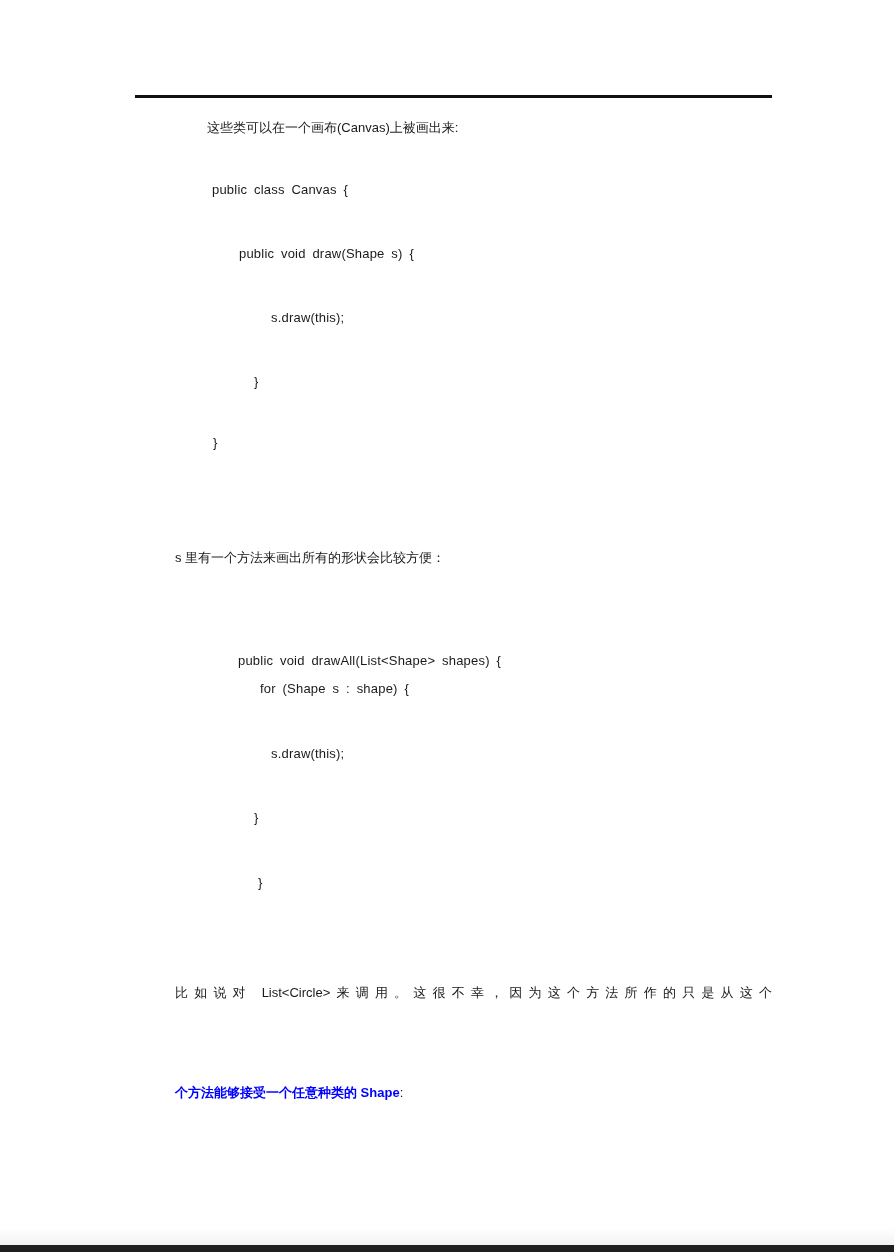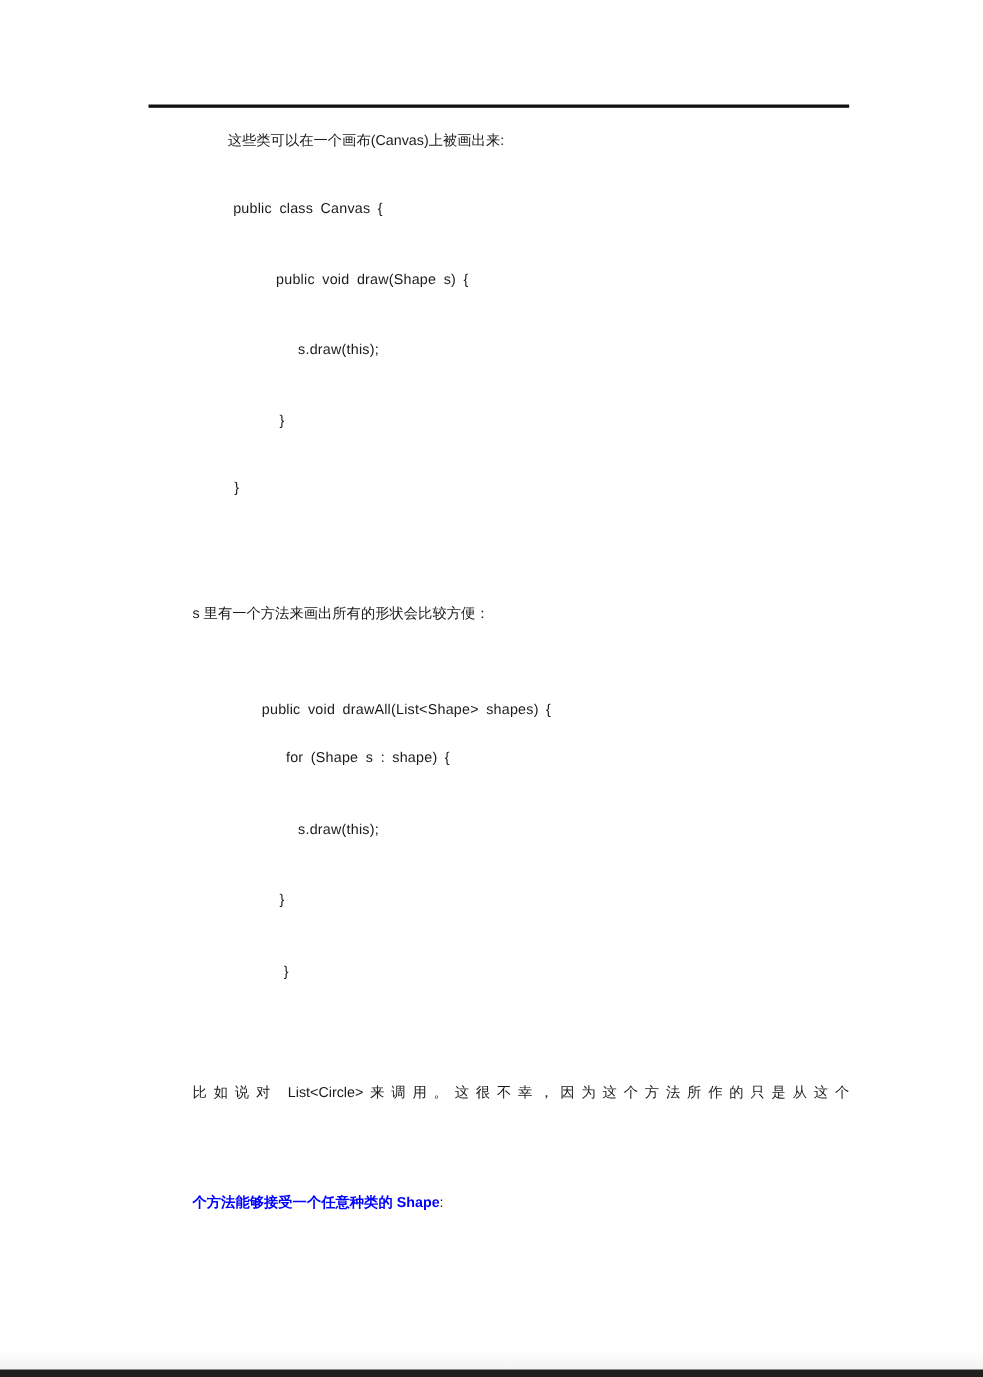--- a/index.html
+++ b/index.html
@@ -73,28 +73,28 @@
 </head>
 <body>
 
 <div class="page">
 
   <div class="top-rule"></div>
 
   <div class="line" style="left:207px; top:116px;">这些类可以在一个画布(Canvas)上被画出来:</div>
 
   <div class="line code" style="left:212px; top:178px;">public class Canvas {</div>
-  <div class="line code" style="left:239px; top:242px;margin-left:12px;">public void draw(Shape s) {</div>
+  <div class="line code" style="left:239px; top:242px;">public void draw(Shape s) {</div>
   <div class="line code" style="left:271px; top:306px;">s.draw(this);</div>
   <div class="line code" style="left:254px; top:370px;">}</div>
   <div class="line code" style="left:213px; top:431px;">}</div>
 
   <div class="line para" style="top:546px;">s 里有一个方法来画出所有的形状会比较方便：</div>
 
-  <div class="line code" style="left:238px; top:633px;text-align:right;">public void drawAll(List&lt;Shape&gt; shapes) {</div>
+  <div class="line code" style="left:238px; top:649px;text-align:right;">public void drawAll(List&lt;Shape&gt; shapes) {</div>
   <div class="line code" style="left:260px; top:677px;">for (Shape s : shape) {</div>
   <div class="line code" style="left:271px; top:742px;">s.draw(this);</div>
   <div class="line code" style="left:254px; top:806px;">}</div>
   <div class="line code" style="left:258px; top:871px;">}</div>
 
   <div class="line para fill" style="top:981px;">比如说对 List&lt;Circle&gt;来调用。这很不幸，因为这个方法所作的只是从这个</div>
   <div class="line para" style="top:1081px;"><span class="em-blue">个方法能够接受一个任意种类的 Shape</span><span>:</span></div>
 
   <div class="footer-fade"></div>
   <div class="footer-bar"></div>

